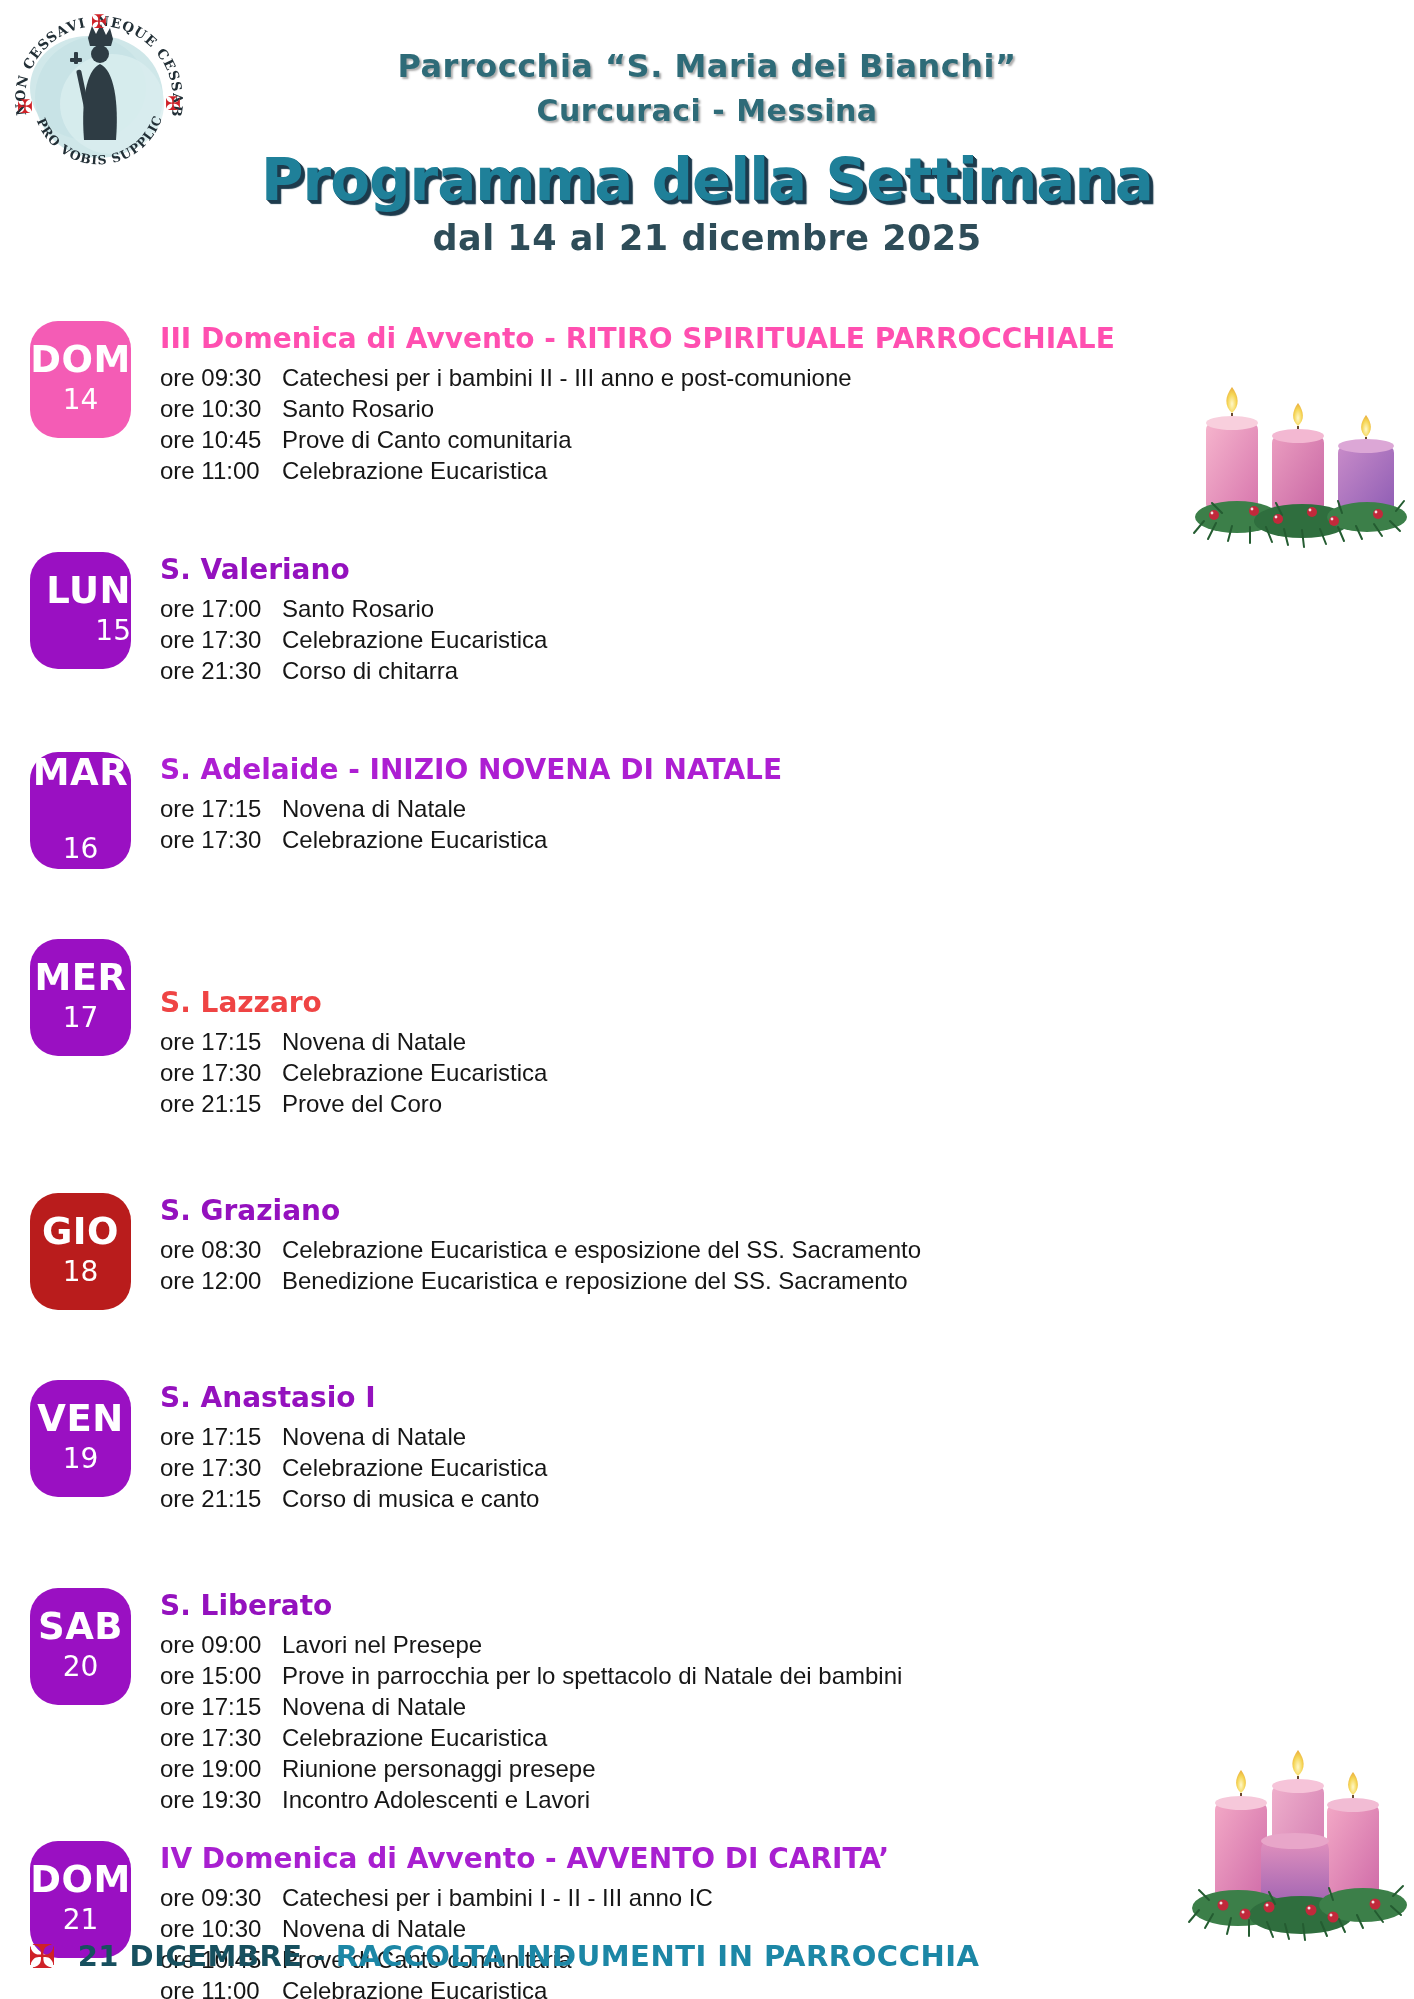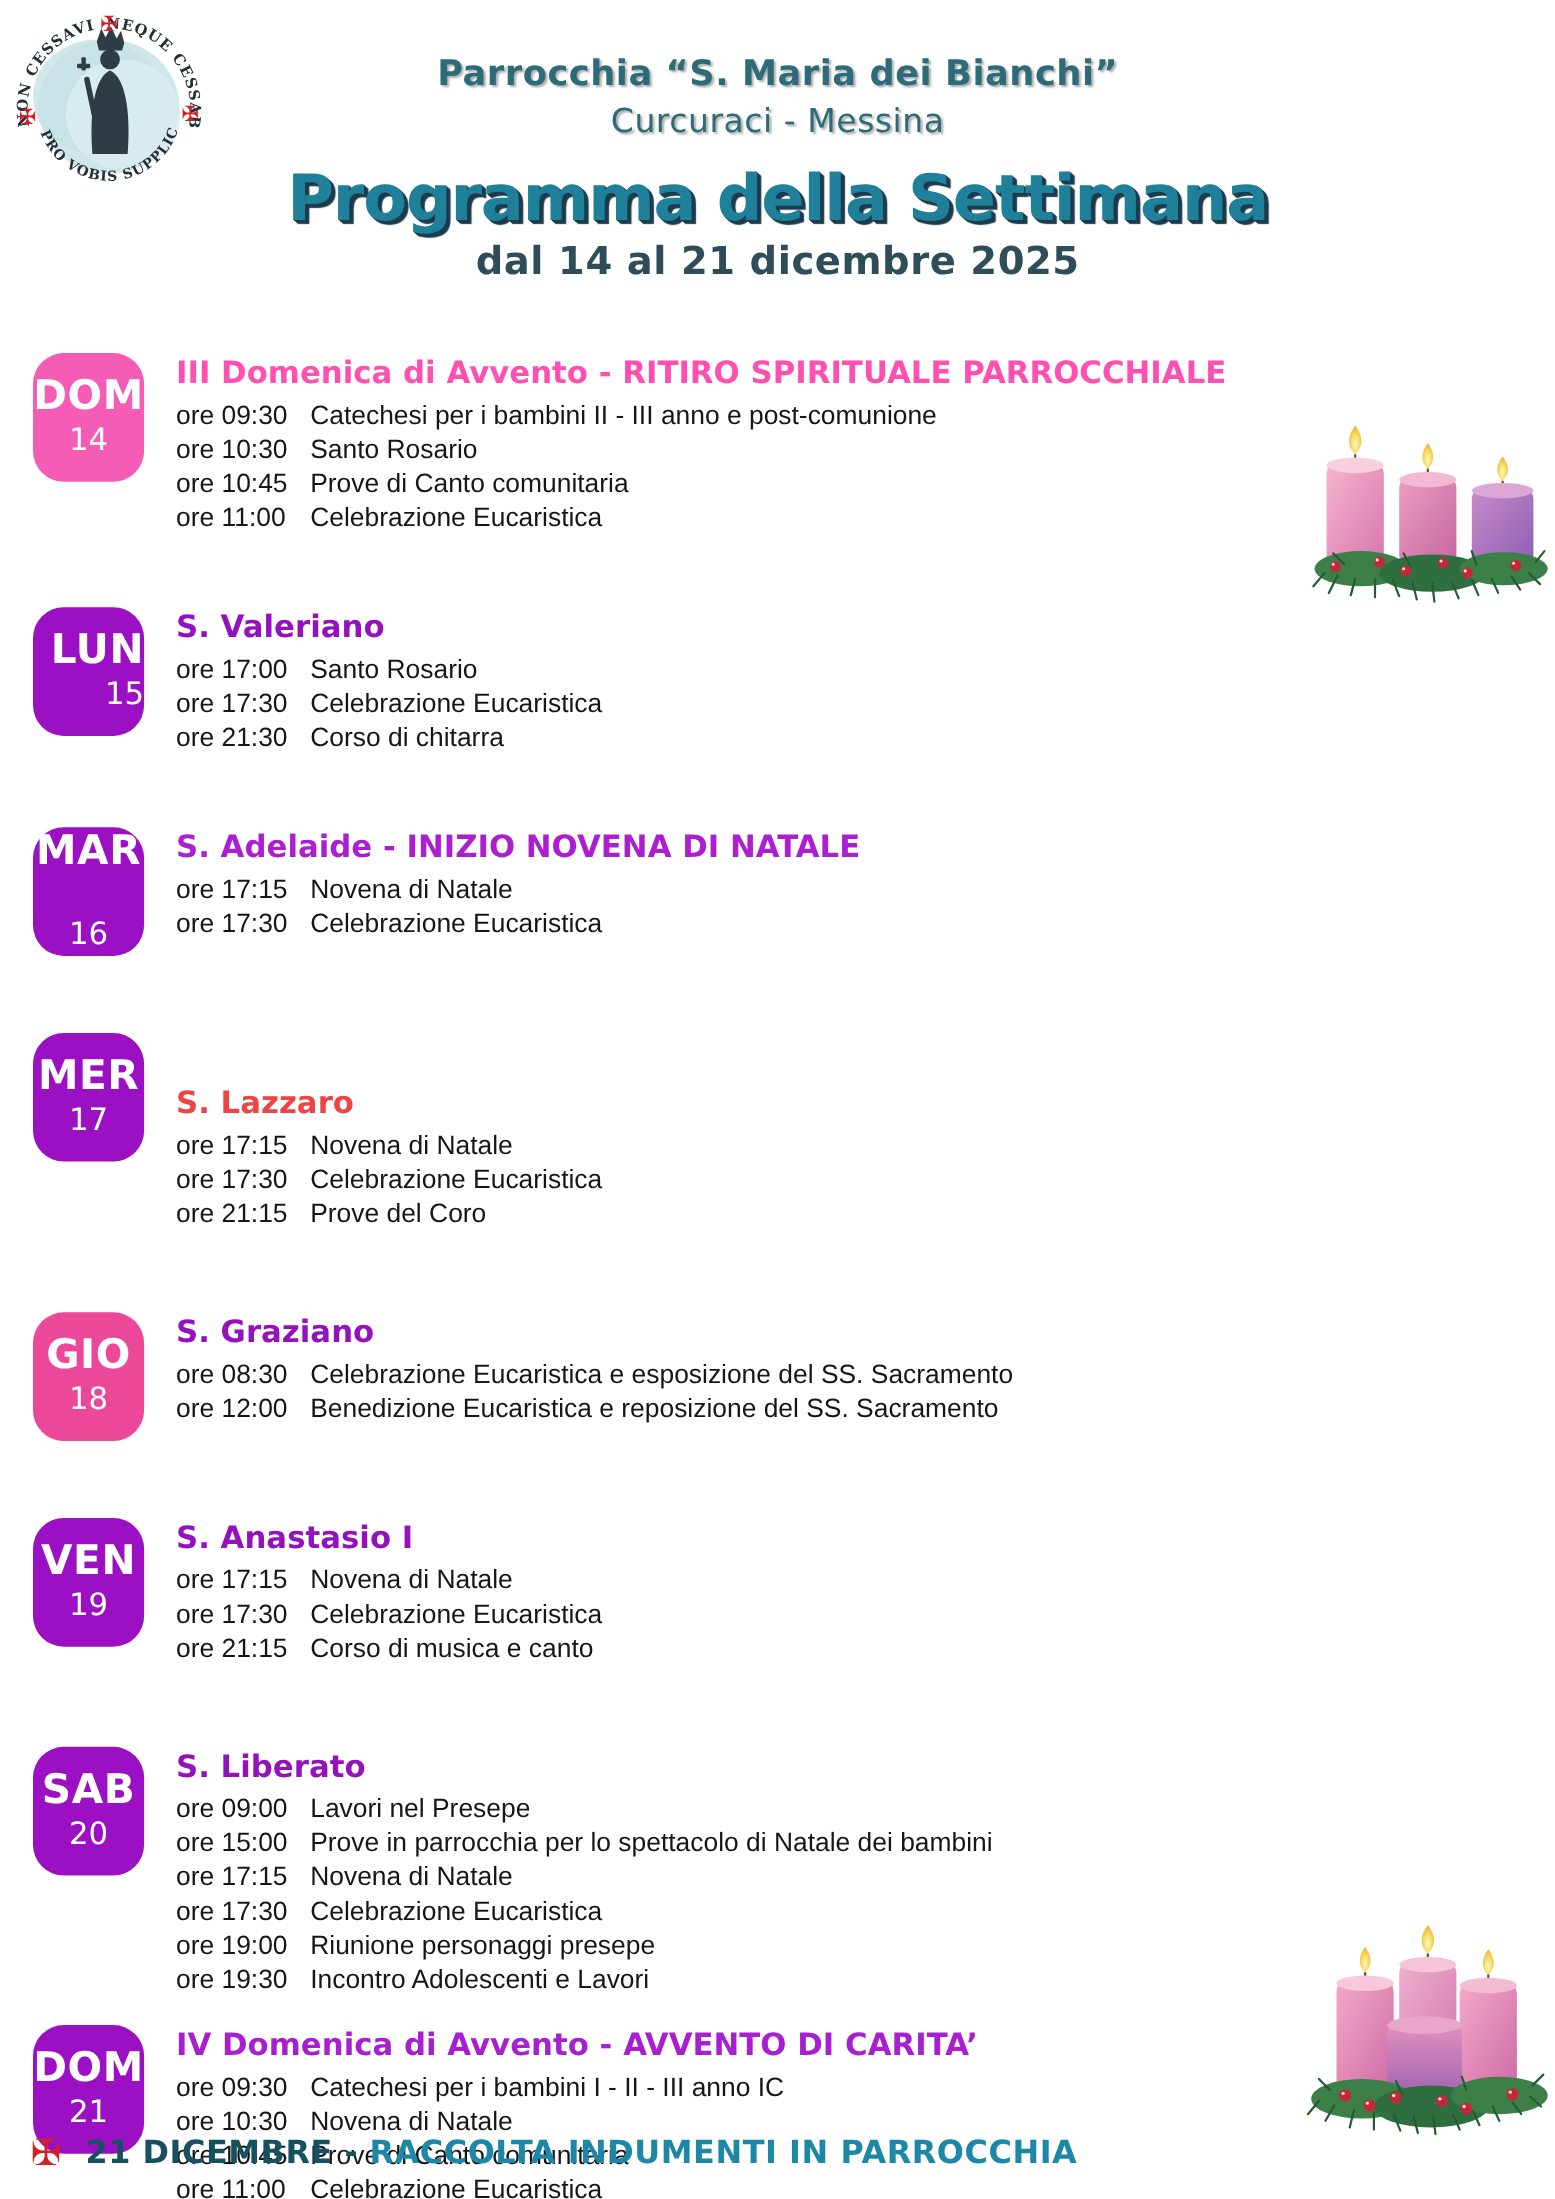--- a/index.html
+++ b/index.html
@@ -11,21 +11,21 @@
     font-family:"DejaVu Sans","Liberation Sans",sans-serif;
   }
   
   .logo{position:absolute;left:10px;top:8px;width:178px;height:178px;}
   .header-block{width:1112px;margin:0 auto;padding-top:44px;text-align:center;}
   .parish-name{
     font-size:32px;font-weight:bold;color:#2e6b78;line-height:45px;
     text-shadow:2px 2px 2px rgba(70,70,70,.45);letter-spacing:.5px;
   }
   .parish-location{
-    font-size:30px;font-weight:normal;color:#2e6b78;line-height:44px;
+    font-size:30px;font-weight:bold;color:#2e6b78;line-height:44px;
     text-shadow:2px 2px 2px rgba(70,70,70,.45);letter-spacing:.5px;
   }
   .main-title{
     margin-top:14px;
     font-size:58px;font-weight:bold;color:#1f8099;line-height:66px;
     letter-spacing:-1px;
     text-shadow:1px 1px 0 #1d3b4d,2px 2px 0 #1d3b4d,3px 3px 0 #1d3b4d,4px 4px 1px #1d3b4d;
   }
   .subtitle{
     margin-top:4px;
@@ -178,21 +178,21 @@
         <div class="day-heading" style="color: #ef4444; margin-top: 46px;">S. Lazzaro</div>
         <div class="events">
             <div class="event-row"><span class="event-time">ore 17:15</span><span class="event-desc">Novena di Natale</span></div>
             <div class="event-row"><span class="event-time">ore 17:30</span><span class="event-desc">Celebrazione Eucaristica</span></div>
             <div class="event-row"><span class="event-time">ore 21:15</span><span class="event-desc">Prove del Coro</span></div>
           </div>
       </div>
     </div>
 
     <div class="day-section">
-      <div class="badge" style="background: #ec4899;">
+      <div class="badge" style="background: #b91c1c;">
         <div class="badge-abbr">GIO</div>
         <div class="badge-num">18</div>
       </div>
       <div class="day-content">
         <div class="day-heading" style="color: rgb(148, 17, 190);">S. Graziano</div>
         <div class="events">
             <div class="event-row"><span class="event-time">ore 08:30</span><span class="event-desc">Celebrazione Eucaristica e esposizione del SS. Sacramento</span></div>
             <div class="event-row"><span class="event-time">ore 12:00</span><span class="event-desc">Benedizione Eucaristica e reposizione del SS. Sacramento</span></div>
           </div>
       </div>

